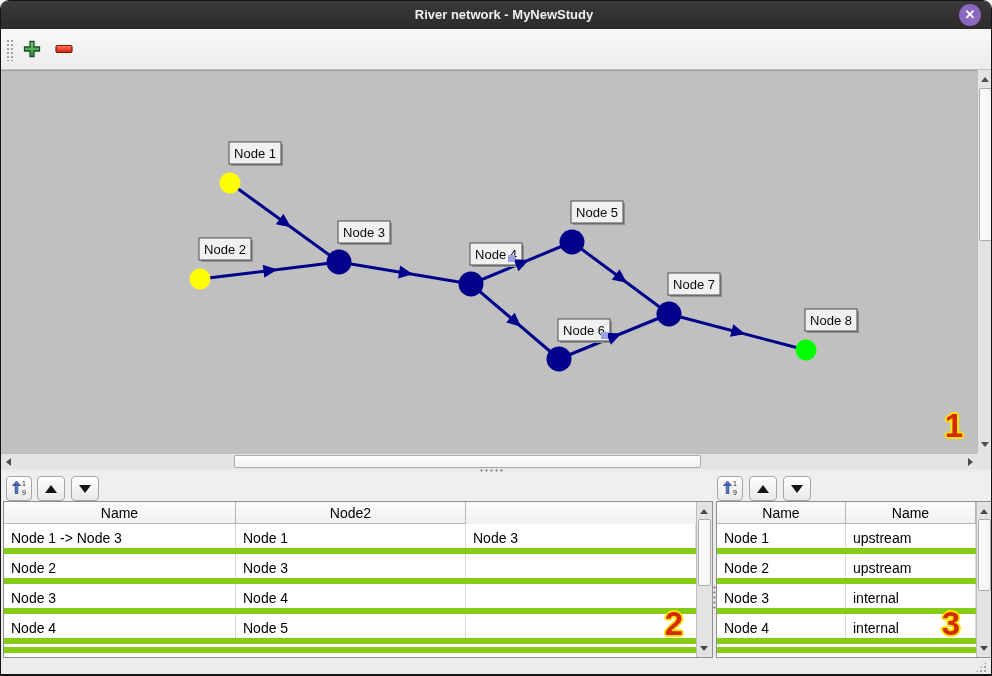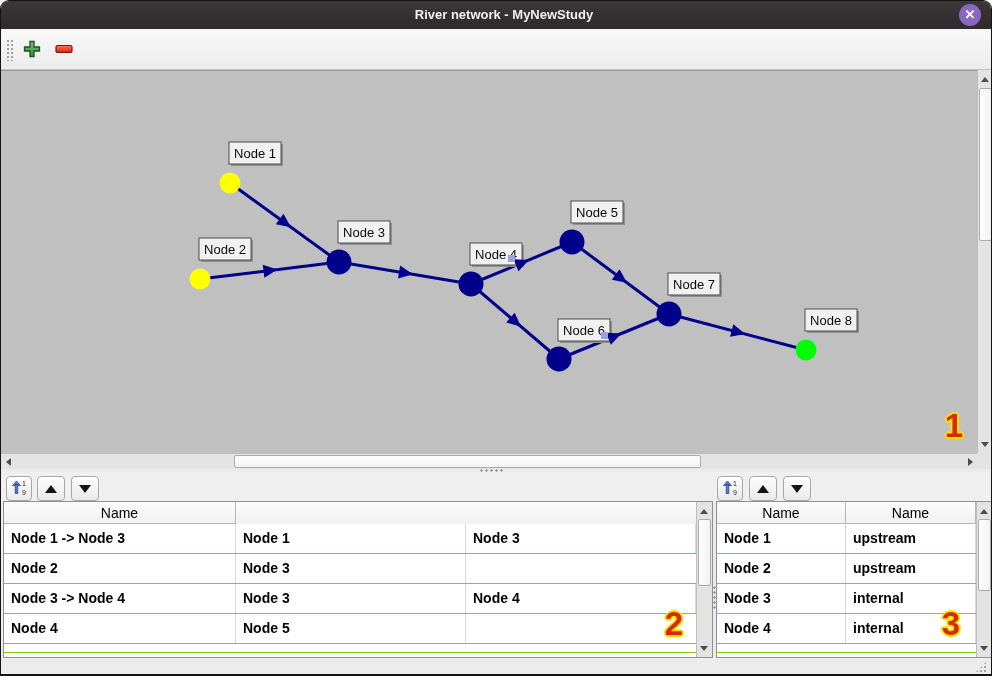--- a/index.html
+++ b/index.html
@@ -62,21 +62,21 @@
   .table-frame { position:absolute; top:29px; height:157px; background:#fff; border:1px solid #8f8f8f; }
   .tf-left  { left:2px;   width:710px; }
   .tf-right { left:715px; width:277px; }
   .lt-grid { display:grid; grid-template-columns:232px 230px 230px; }
   .rt-grid { display:grid; grid-template-columns:129px 130px; }
   .t-head { position:absolute; top:0; left:0; right:16px; height:22px;
             background:linear-gradient(#fcfcfc,#f1f1f1); }
   .t-hcell { border-right:1px solid #b6b6b6; border-bottom:1px solid #b6b6b6;
              font-size:14px; color:#000; display:flex; align-items:center; justify-content:center; }
   .t-body { position:absolute; top:22px; left:0; right:16px; bottom:0; background:#fff; overflow:hidden; }
-  .t-row { height:30px; border-bottom:1px solid #84cc16;font-weight:bold; }
+  .t-row { height:30px; border-bottom:6px solid #84cc16; }
   .t-row.empty { height:9px; }
   .t-cell { font-size:14px; color:#000; line-height:29px; padding-left:7px;
             border-right:1px solid #d9d9d9; overflow:hidden; white-space:nowrap; }
   .table-frame .vscroll { right:0; top:0; bottom:0; height:auto; }
 
   
   .statusbar { position:absolute; top:658px; left:0; right:0; height:16px; background:#ececec; }
   .grip { position:absolute; right:4px; top:2px; width:12px; height:12px;
           background-image:radial-gradient(circle,#a5a5a5 1px,transparent 1.2px);
           background-size:4px 4px;
@@ -240,33 +240,33 @@
     <div class="small-btn" style="left:748px; width:28px;">
       <div style="width:0;height:0;border-left:6px solid transparent;border-right:6px solid transparent;border-bottom:8px solid #141414;"></div>
     </div>
     <div class="small-btn" style="left:782px; width:28px;">
       <div style="width:0;height:0;border-left:6px solid transparent;border-right:6px solid transparent;border-top:8px solid #141414;"></div>
     </div>
 
     <div class="table-frame tf-left">
       <div class="t-head lt-grid">
         <div class="t-hcell">Name</div>
+        <div class="t-hcell">Node2</div>
       </div>
       <div class="t-body" id="links-body">
           <div class="t-row lt-grid">
             <div class="t-cell">Node 1 -&gt; Node 3</div>
             <div class="t-cell">Node 1</div>
             <div class="t-cell">Node 3</div>
           </div>
           <div class="t-row lt-grid">
             <div class="t-cell">Node 2</div>
             <div class="t-cell">Node 3</div>
           </div>
           <div class="t-row lt-grid">
-            <div class="t-cell">Node 3 -&gt; Node 4</div>
             <div class="t-cell">Node 3</div>
             <div class="t-cell">Node 4</div>
           </div>
           <div class="t-row lt-grid">
             <div class="t-cell">Node 4</div>
             <div class="t-cell">Node 5</div>
           </div>
           <div class="t-row empty lt-grid"></div>
         </div>
       <div class="vscroll">

